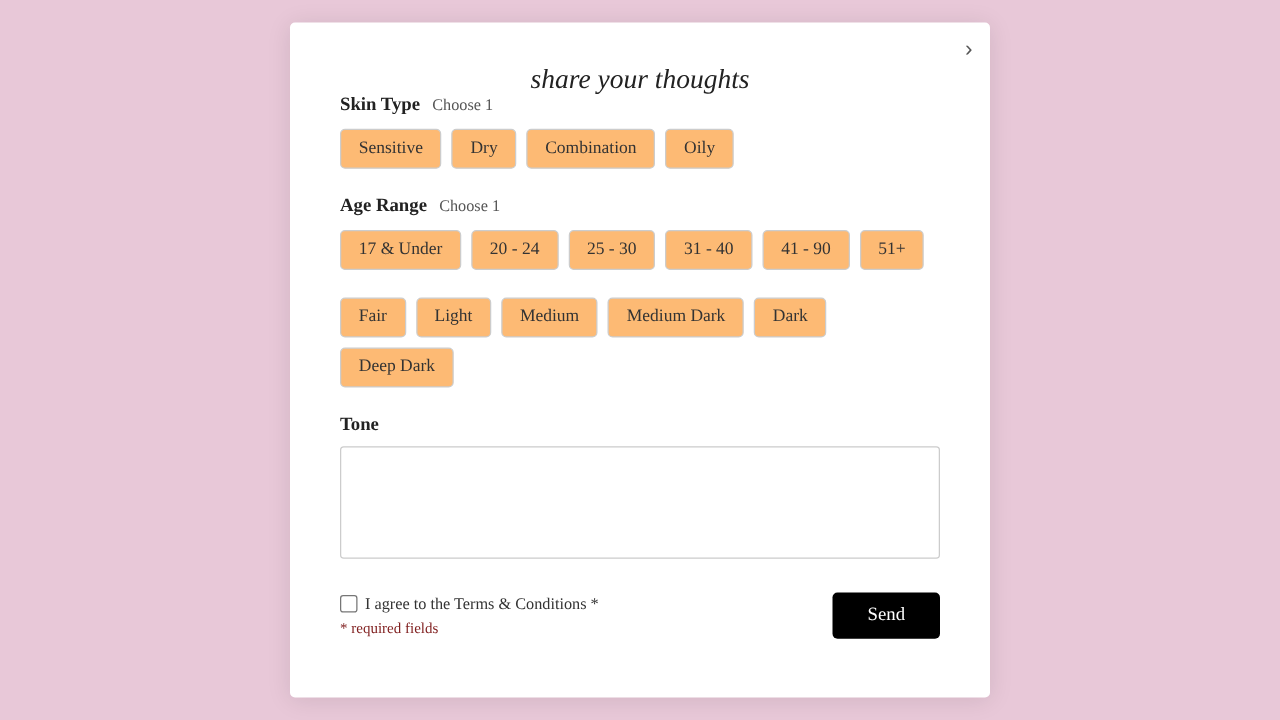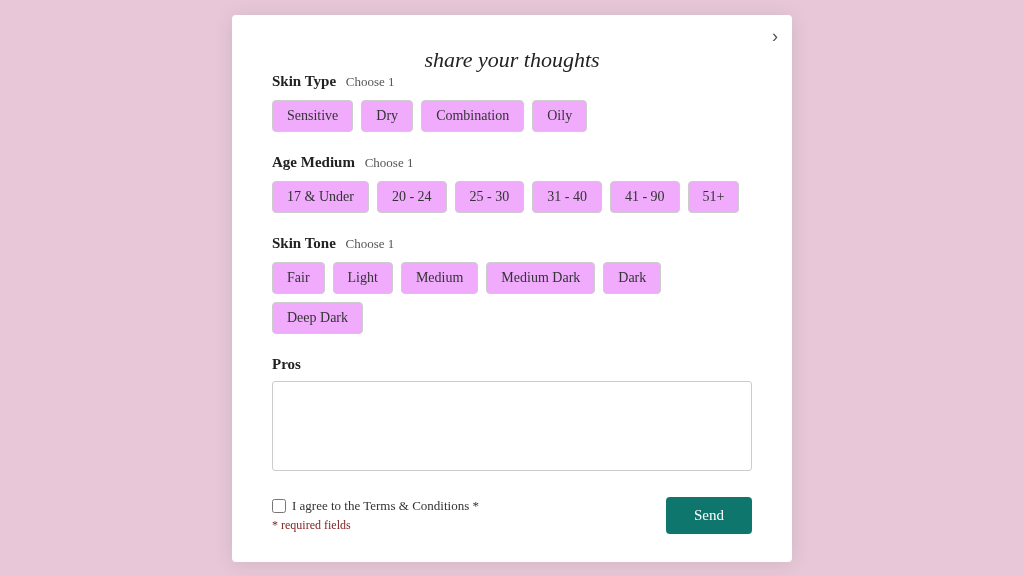--- a/index.html
+++ b/index.html
@@ -68,21 +68,21 @@
       margin-left: 6px;
     }
 
     .btn-group {
       display: flex;
       flex-wrap: wrap;
       gap: 8px;
     }
 
     .option-btn {
-      background: #f0abfc;
+      background: #fdba74;
       border: 1px solid #ccc;
       border-radius: 4px;
       padding: 7px 14px;
       font-size: 14px;
       color: #333;
       cursor: pointer;
       font-family: inherit;
       transition: background 0.15s;
     }
 
@@ -132,21 +132,21 @@
       height: 14px;
       cursor: pointer;
     }
 
     .required-note {
       font-size: 12px;
       color: #7f1d1d;
     }
 
     .send-btn {
-      background: #0f766e;
+      background: #000000;
       color: #fff;
       border: none;
       border-radius: 4px;
       padding: 10px 28px;
       font-size: 15px;
       cursor: pointer;
       font-family: inherit;
     }
   </style>
 </head>
@@ -165,50 +165,46 @@
     <div class="btn-group" id="skin-type-group">
         <button class="option-btn">Sensitive</button>
         <button class="option-btn">Dry</button>
         <button class="option-btn">Combination</button>
         <button class="option-btn">Oily</button>
       </div>
   </div>
 
   <div class="section">
     <div class="section-label">
-      <span>Age Medium</span>
+      <span>Age Range</span>
       <span class="choose-label">Choose 1</span>
     </div>
     <div class="btn-group" id="age-range-group">
         <button class="option-btn">17 &amp; Under</button>
         <button class="option-btn">20 - 24</button>
         <button class="option-btn">25 - 30</button>
         <button class="option-btn">31 - 40</button>
         <button class="option-btn">41 - 90</button>
         <button class="option-btn">51+</button>
       </div>
   </div>
 
   <div class="section">
-    <div class="section-label">
-      <span>Skin Tone</span>
-      <span class="choose-label">Choose 1</span>
-    </div>
     <div class="btn-group" id="skin-tone-group">
         <button class="option-btn">Fair</button>
         <button class="option-btn">Light</button>
         <button class="option-btn">Medium</button>
         <button class="option-btn">Medium Dark</button>
         <button class="option-btn">Dark</button>
         <button class="option-btn">Deep Dark</button>
       </div>
   </div>
 
   <div class="section">
-    <div class="pros-label">Pros</div>
+    <div class="pros-label">Tone</div>
     <textarea class="pros-textarea" style=""></textarea>
   </div>
 
   <div class="footer-row">
     <div class="footer-left">
       <label class="checkbox-row">
         <input type="checkbox" style="">
         <span>I agree to the Terms &amp; Conditions *</span>
       </label>
       <span class="required-note">* required fields</span>

